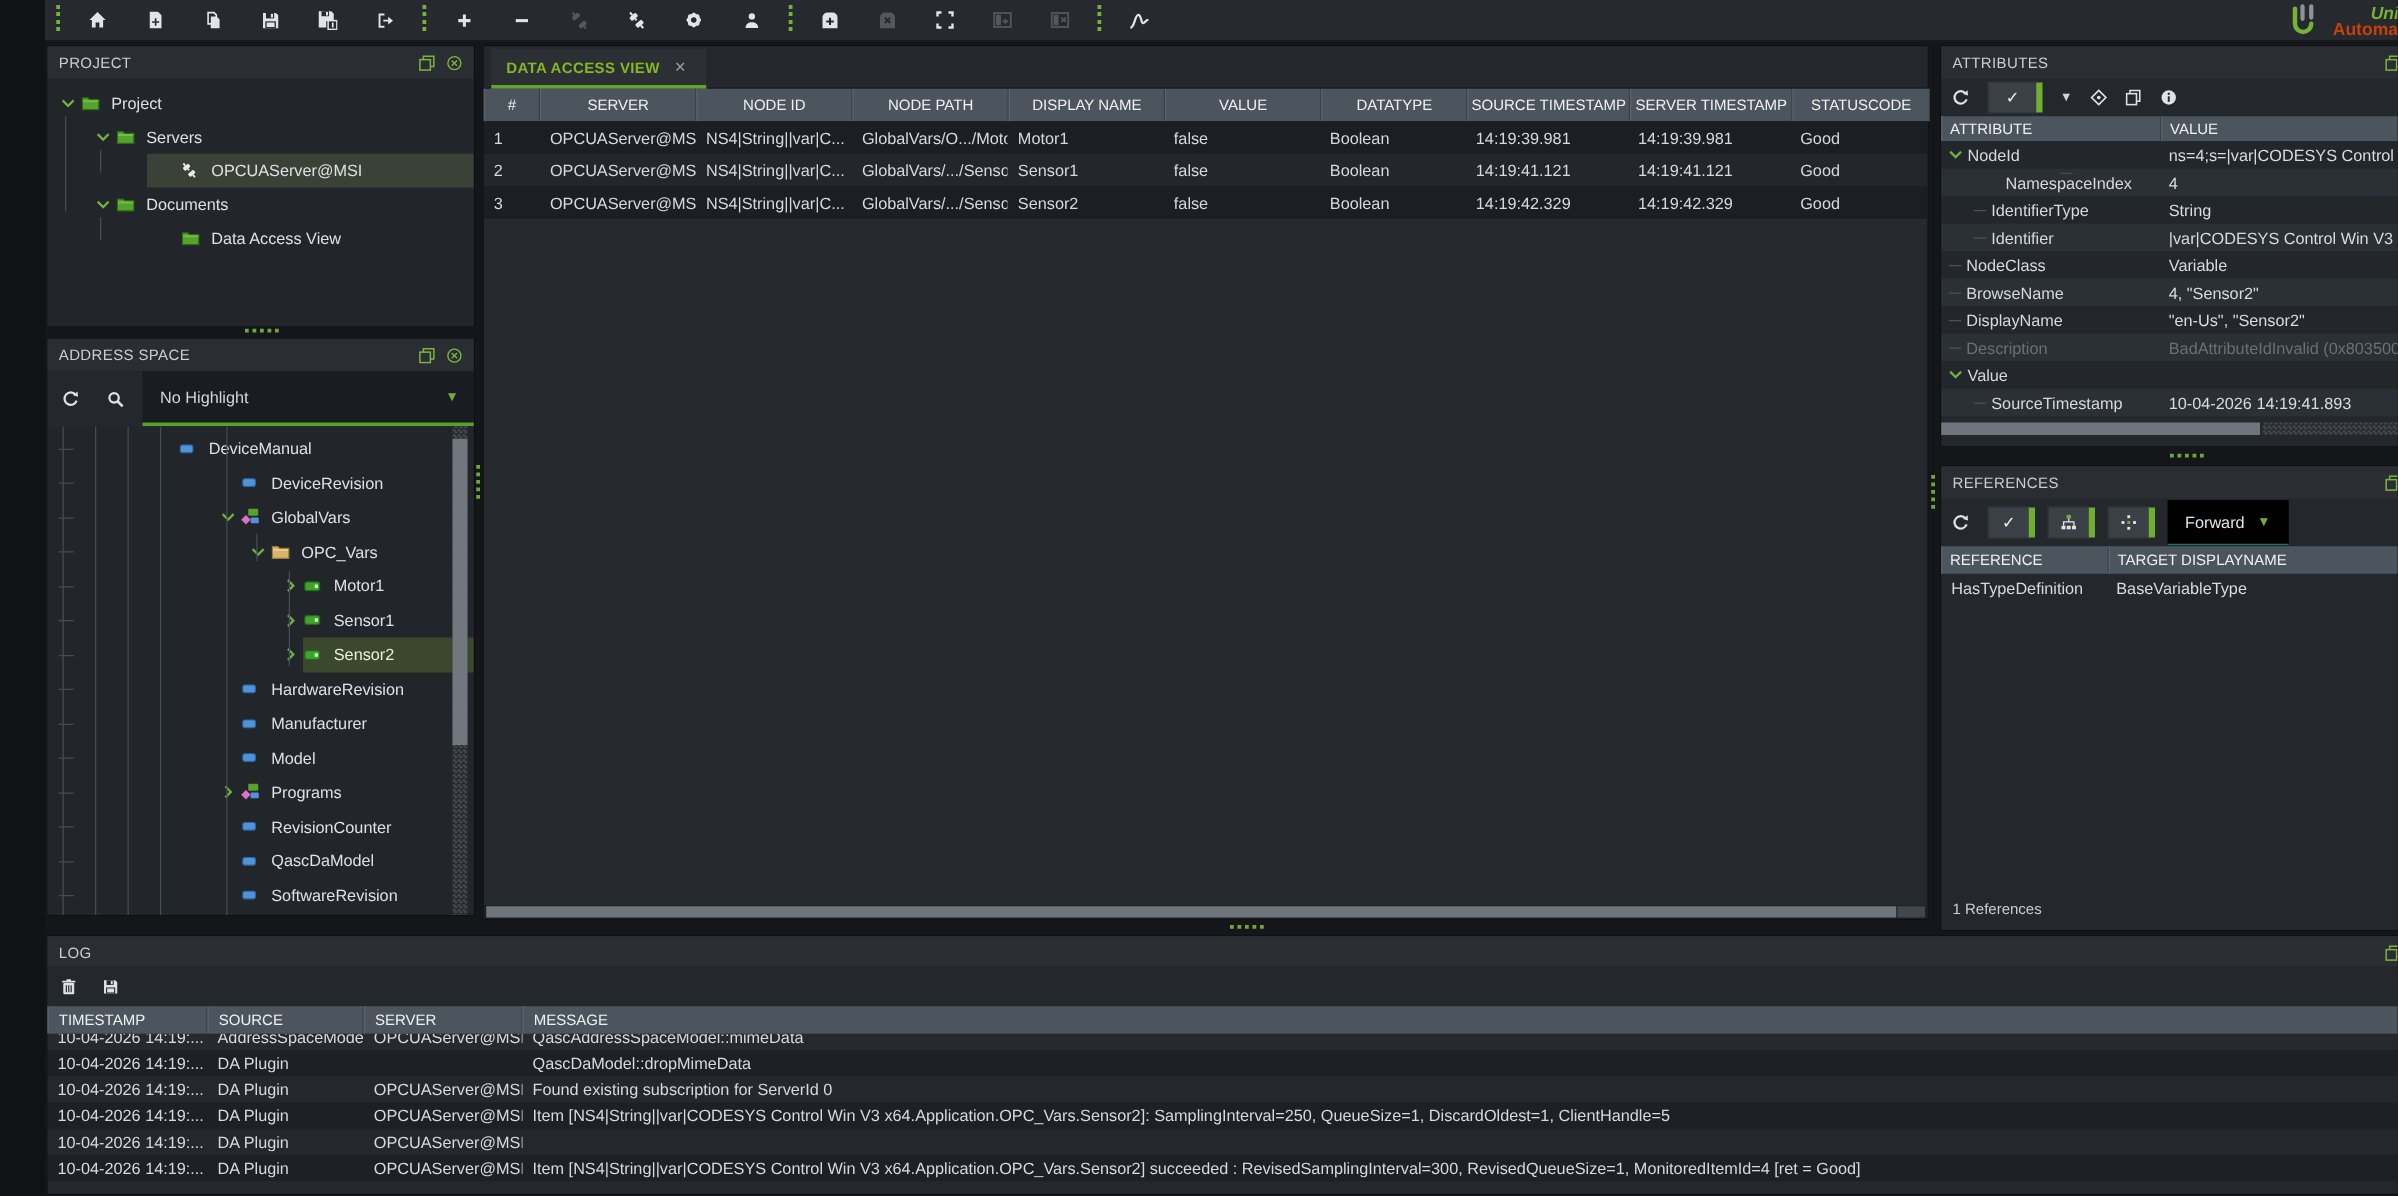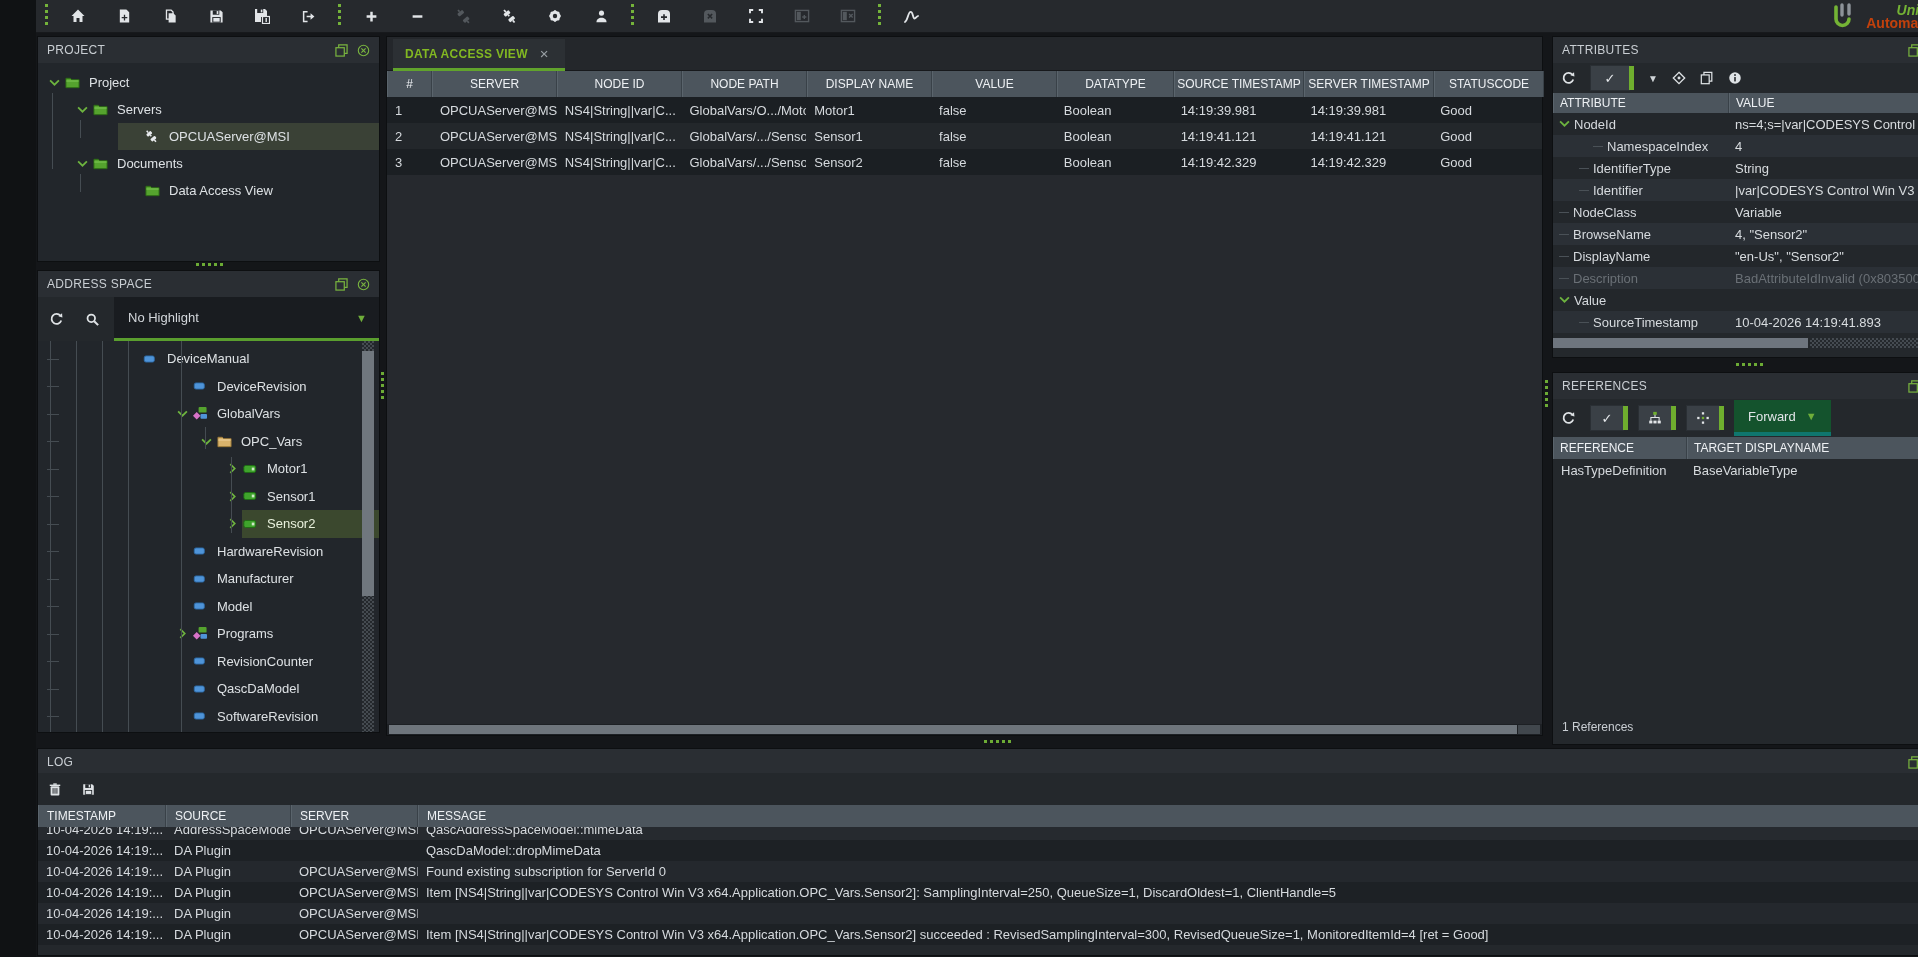--- a/index.html
+++ b/index.html
@@ -81,21 +81,21 @@
   .g2head { display:flex; height:20px; }
   .g2head .hc { display:flex; align-items:center; padding:0 6px; border-left:1px solid #5a646c;
                 border-right:1px solid #394148; overflow:hidden; }
   .g2row { display:flex; height:22px; align-items:center; }
   .g2row:nth-child(odd) { background:#23272b; }
   .g2row:nth-child(even) { background:#2b3036; }
   .g2row .nm { display:flex; align-items:center; overflow:hidden; white-space:nowrap; flex:0 0 176px; }
   .g2row .vl { padding-left:6px; overflow:hidden; white-space:nowrap; color:#d8dcdf; }
   .g2row.dim .nm, .g2row.dim .vl { color:#6a7076; }
   .alstub { display:inline-block; width:10px; height:1px; background:#4a5157; margin:0 4px 0 0; }
-  .fwd-tab { position:relative; height:36px; background:#14532d; border-bottom:4px solid #0f766e;
+  .fwd-tab { position:relative; height:36px; background:#000000; border-bottom:1px solid #0f766e;
              display:flex; align-items:center; gap:10px; padding:0 14px; color:#e2e5e8;justify-content:center; }
   .fwd-tab .caret { color:#6fae3a; font-size:11px; }
   .refstatus { position:absolute; left:9px; bottom:10px; color:#c9ced3; font-size:12px; }
 
   
   .loghead { display:flex; height:22px; }
   .loghead .hc { display:flex; align-items:center; padding:0 8px; border-left:1px solid #5a646c;
                  border-right:1px solid #394148; overflow:hidden; }
   .logbody { position:absolute; left:0; top:78px; width:100%; overflow:hidden; }
   .logrow { display:flex; height:21px; align-items:center; }
@@ -722,21 +722,21 @@
           <div class="g2row">
             <div class="nm" style="padding-left: 6px;">
               <span style="margin-right: 4px;"><svg width="11" height="11" viewBox="0 0 10 10">
                   <path d="M1 3l4 4 4-4" fill="none" stroke="#6db33f" stroke-width="1.6"></path>
                 </svg></span>
               <span>NodeId</span>
             </div>
             <div class="vl" style="width: 223px;">ns=4;s=|var|CODESYS Control Win V3 x</div>
           </div>
           <div class="g2row">
-            <div class="nm" style="padding-left: 40px;">
+            <div class="nm" style="padding-left: 28px; flex-direction: column;">
               <span class="alstub"></span>
               <span>NamespaceIndex</span>
             </div>
             <div class="vl" style="width: 223px;">4</div>
           </div>
           <div class="g2row">
             <div class="nm" style="padding-left: 26px;">
               <span class="alstub"></span>
               <span>IdentifierType</span>
             </div>

